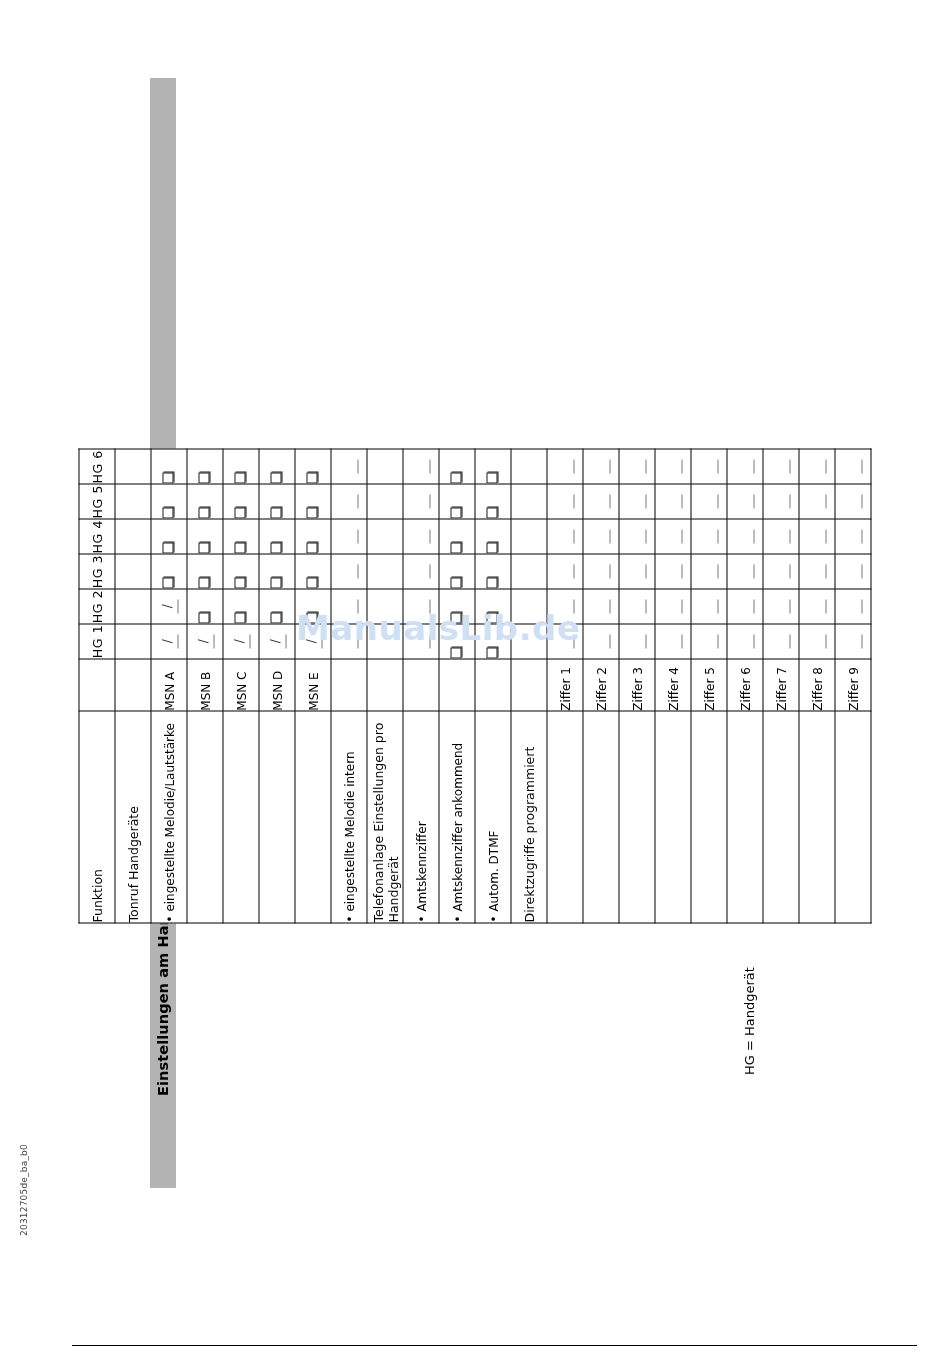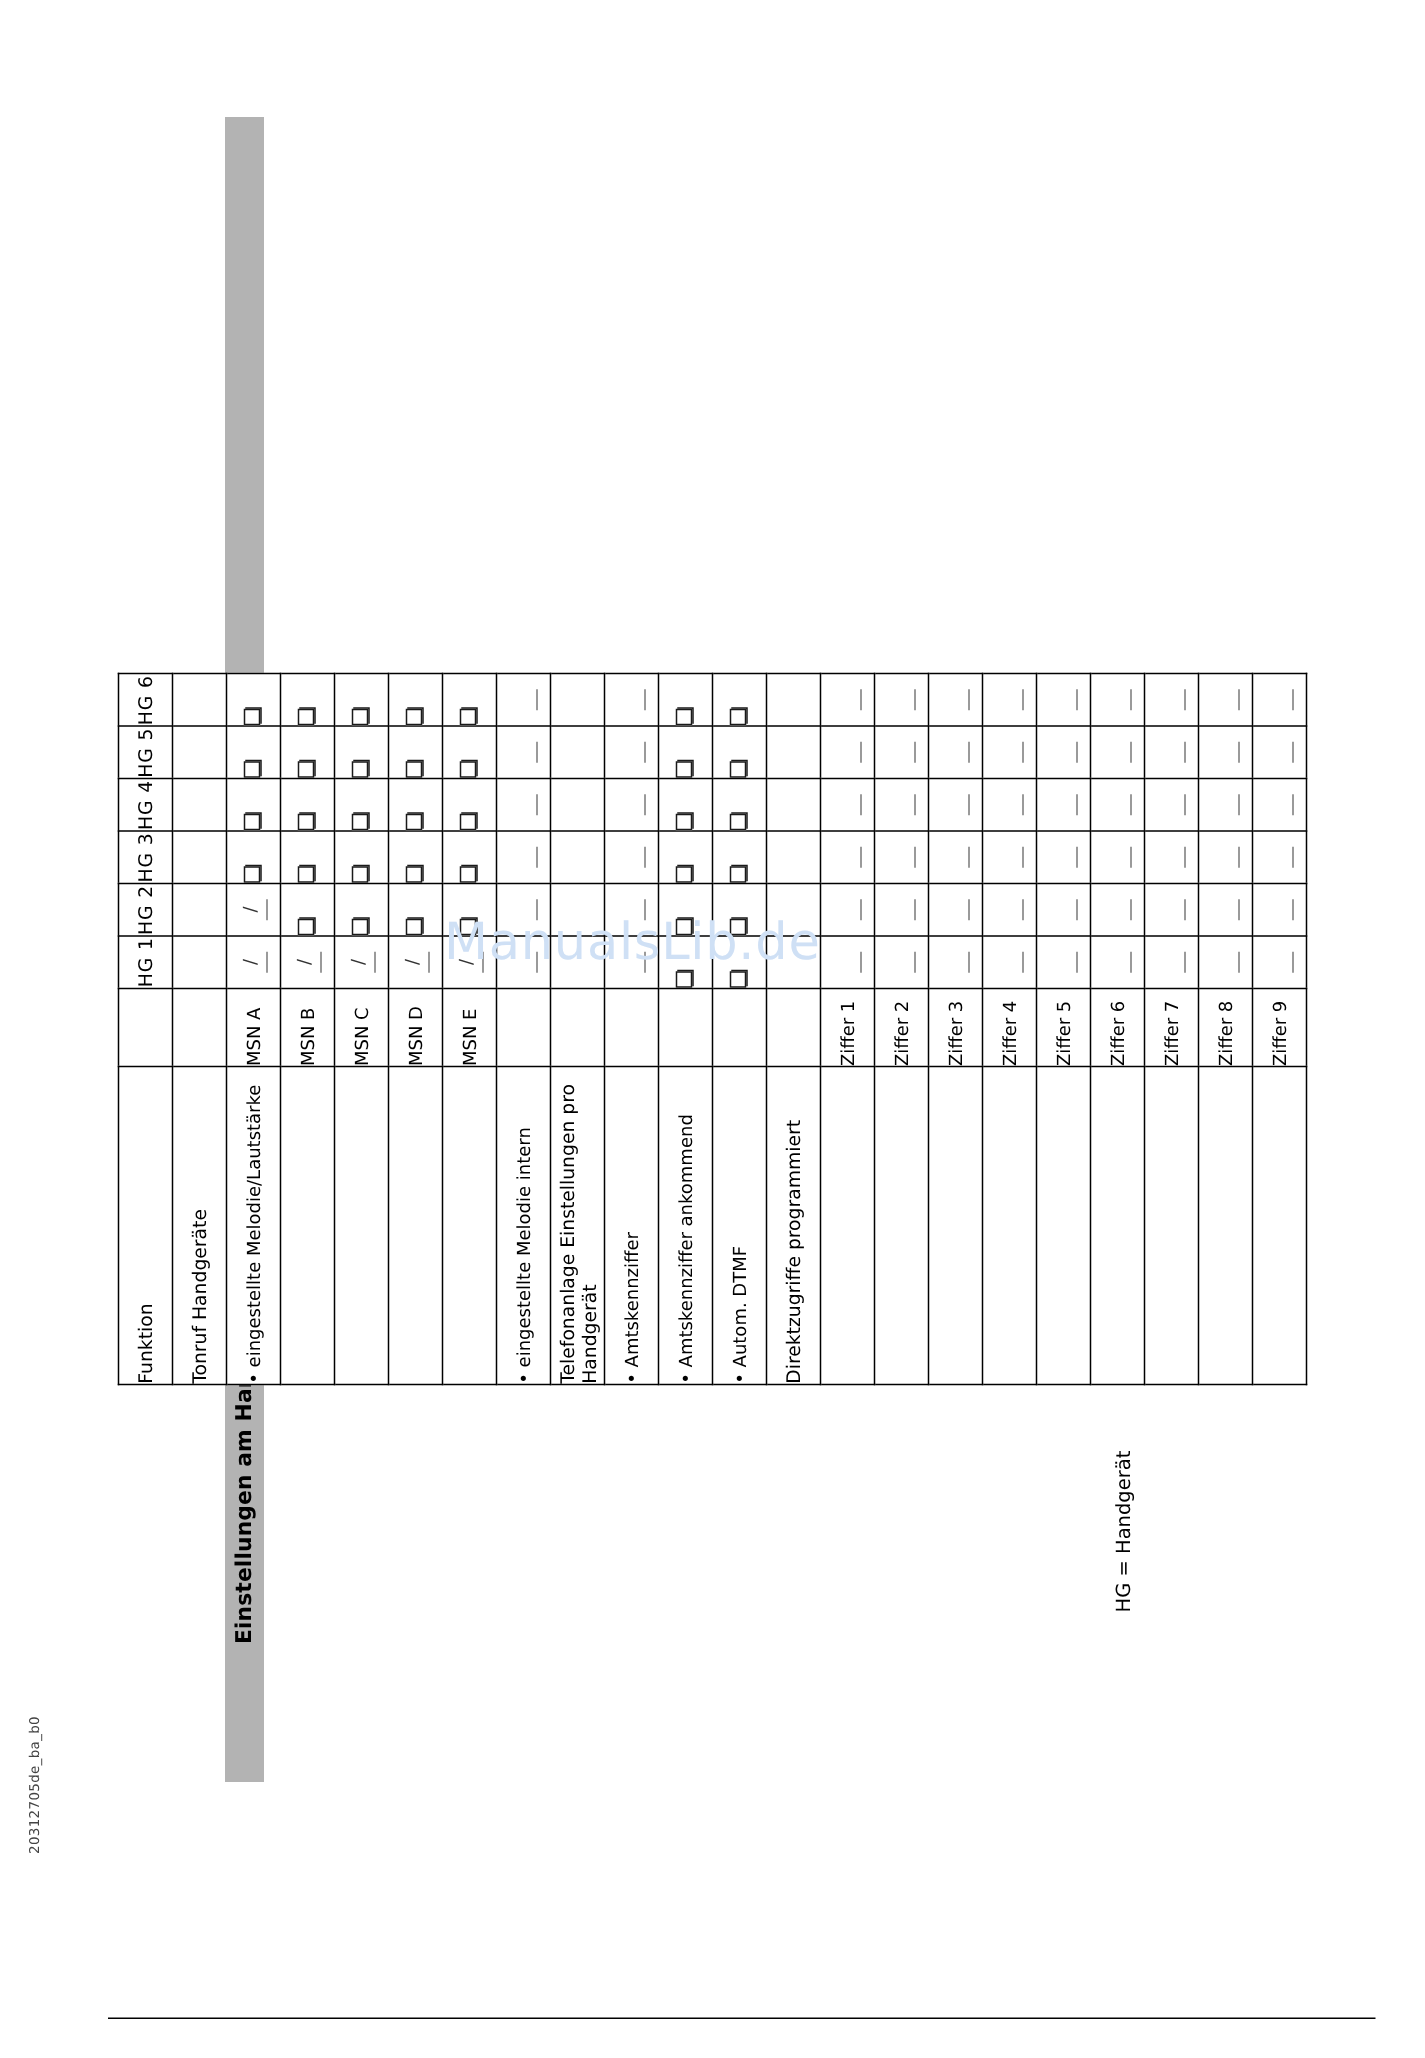--- a/index.html
+++ b/index.html
@@ -177,21 +177,21 @@
     color: #000;
     white-space: nowrap;
   }
 
   
   .watermark {
     position: absolute;
     left: 296px;
     top: 608px;
     font-size: 34px;
-    font-weight: normal;
+    font-weight: bold;
     color: #cfe0f5;
     letter-spacing: 0.5px;
     font-family: "DejaVu Sans", "Liberation Sans", sans-serif;
     pointer-events: none;
     white-space: nowrap;
   }
 </style>
 </head>
 <body>
 

